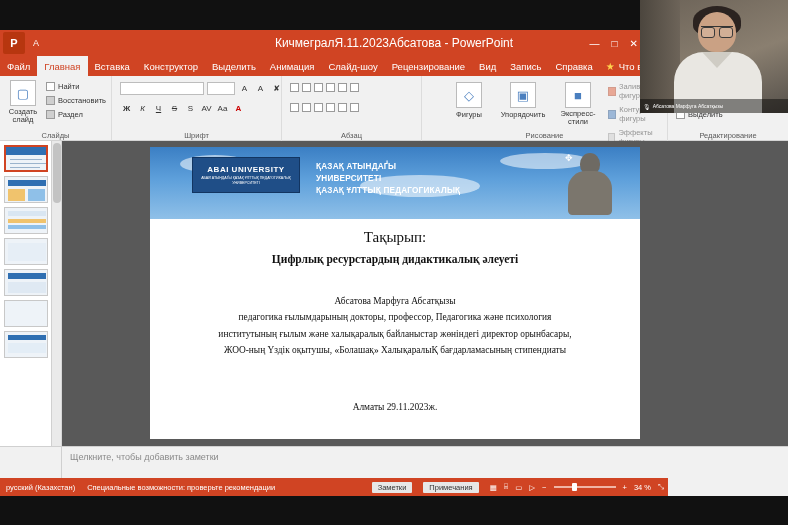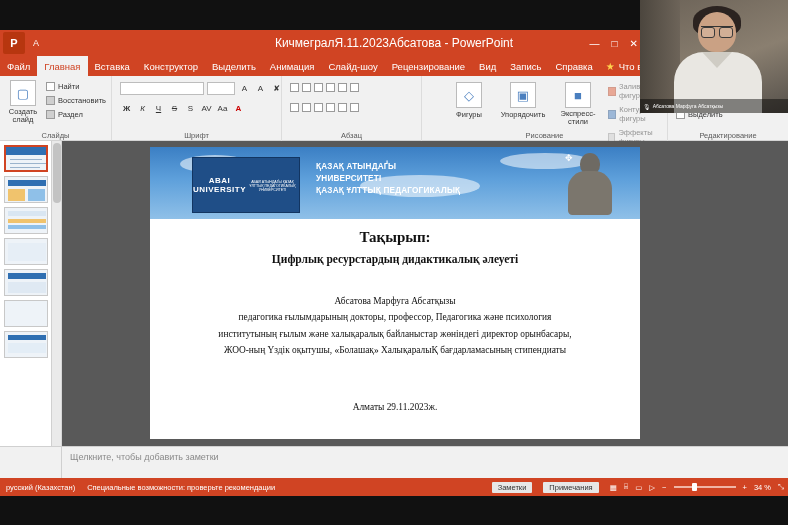--- a/index.html
+++ b/index.html
@@ -102,40 +102,40 @@
     position:absolute; left:88px; top:6px; width:490px; height:292px;
     background:#fff; overflow:hidden;
   }
   .hdr {
     position:absolute; left:0; top:0; width:100%; height:72px;
     background:linear-gradient(180deg,#3b7fc4 0%,#5ea0db 45%,#8fc0e8 100%);
     overflow:hidden;
   }
   .hdr .cloud { position:absolute; background:rgba(255,255,255,.55); border-radius:50%; }
   .uni-logo {
-    position:absolute; left:42px; top:10px; width:108px; height:56px;
+    position:absolute; left:42px; top:10px; width:108px; height:36px;
     background:#1f4e87; border:1px solid #123561; color:#fff;
-    display:flex; flex-direction:row; align-items:center; justify-content:center;
+    display:flex; flex-direction:column; align-items:center; justify-content:center;
     font-size:8px; font-weight:bold; letter-spacing:.5px; text-align:center; line-height:1.15;
   }
   .uni-logo .sub { font-size:3.6px; font-weight:normal; letter-spacing:0; margin-top:2px; }
   .hdr-text {
     position:absolute; left:166px; top:14px; color:#fff; font-size:8.2px;
     font-weight:bold; line-height:1.45; letter-spacing:.2px;
   }
   .statue {
     position:absolute; right:18px; top:4px; width:62px; height:66px;
   }
   .statue .head { position:absolute; left:20px; top:2px; width:20px; height:22px; background:#6e6a63; border-radius:50% 50% 45% 45%; }
   .statue .body { position:absolute; left:8px; top:20px; width:44px; height:44px; background:#7b766d; border-radius:40% 40% 10% 10%; }
   .bird { position:absolute; left:5px; top:2px; color:#fff; font-size:9px; }
 
   .slide-title {
     position:absolute; top:82px; width:100%; text-align:center;
-    font-family:"Liberation Serif", serif; font-weight:bold; font-size:15px; color:#111;
+    font-family:"Liberation Serif", serif; font-weight:normal; font-size:15px; color:#111;
   }
   .slide-sub {
     position:absolute; top:106px; width:100%; text-align:center;
     font-family:"Liberation Serif", serif; font-weight:bold; font-size:11.5px; color:#111;
   }
   .slide-body {
     position:absolute; top:146px; left:16px; right:16px; text-align:center;
     font-family:"Liberation Serif", serif; font-size:9.4px; color:#111; line-height:1.75;
   }
   .slide-city {
@@ -149,21 +149,21 @@
     background:#f1f1f1; border-top:1px solid #d0d0d0;
     font-size:9px; color:#8a8a8a; padding:5px 8px;
   }
   .notes-left {
     position:absolute; left:0; top:446px; width:62px; height:32px; background:#f1f1f1;
     border-top:1px solid #d0d0d0; border-right:1px solid #d0d0d0;
   }
 
   
   .status {
-    position:absolute; left:0; top:478px; width:788px; height:18px;
+    position:absolute; left:0; top:478px; width:668px; height:18px;
     background:#d04423; color:#fff; font-size:7.5px;
     display:flex; align-items:center;
   }
   .status .sl { padding:0 6px; white-space:nowrap; }
   .status .pill {
     background:#e7e7e7; color:#333; padding:1px 6px; margin-right:4px; border-radius:1px; font-size:7.5px;
   }
   .status .right { position:absolute; right:4px; display:flex; align-items:center; gap:7px; }
   .zoomtrack { position:relative; width:62px; height:2px; background:#f0b5a5; }
   .zoomthumb { position:absolute; left:18px; top:-3px; width:5px; height:8px; background:#fff; border-radius:1px; }

